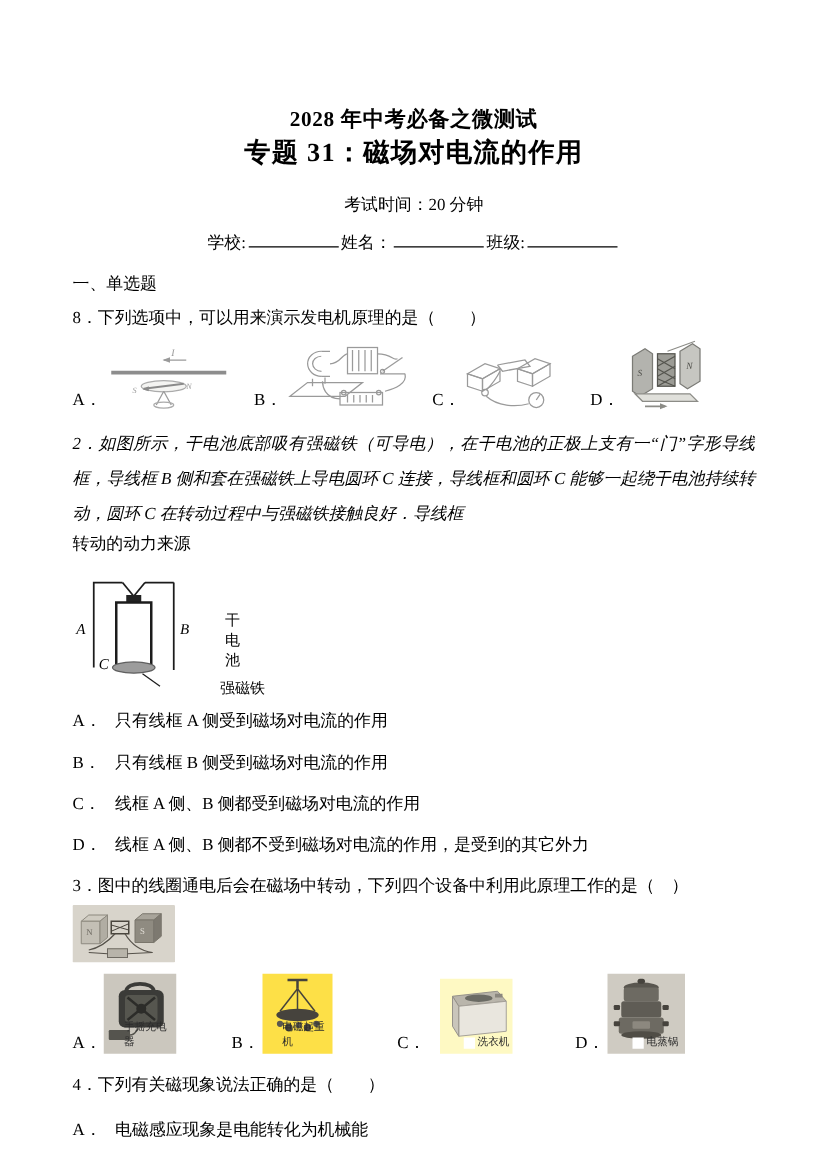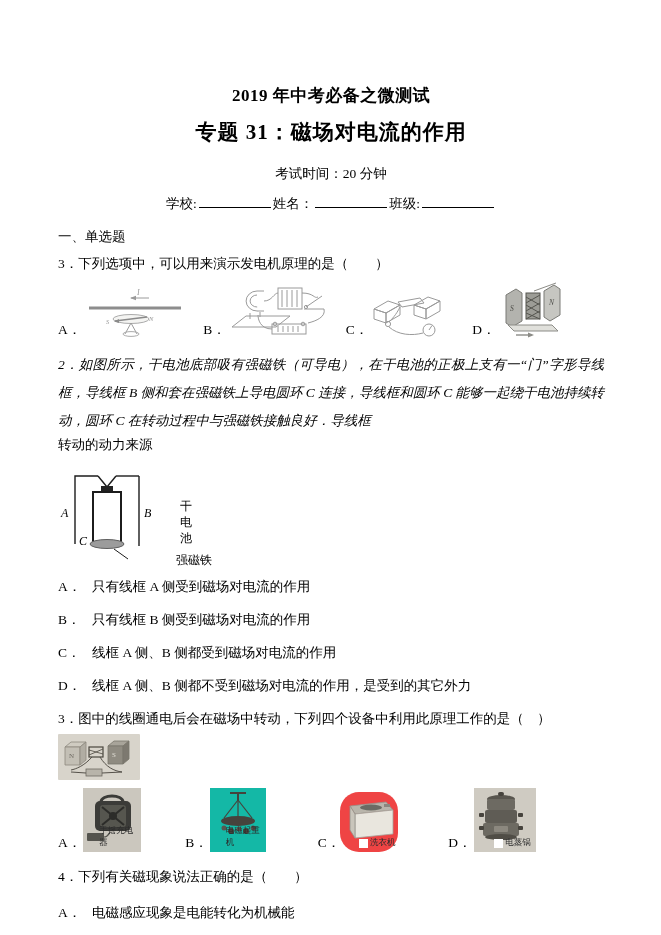--- a/index.html
+++ b/index.html
@@ -1,20 +1,20 @@
 <!DOCTYPE html>
 <html><head>
 <meta charset="utf-8">
 <style>
   html,body{margin:0;padding:0;background:#ffffff;}
   .page{position:relative;width:661px;height:935px;background:#fff;overflow:hidden;
         font-family:"Liberation Serif","DejaVu Serif",serif;color:#000;}
   .content{position:absolute;left:58px;top:0;width:546px;}
   .title1{margin-top:84px;text-align:center;font-size:17px;font-weight:bold;letter-spacing:.5px;}
-  .title2{margin-top:11px;text-align:center;font-size:21px;font-weight:bold;letter-spacing:1px;}
+  .title2{margin-top:1px;text-align:center;font-size:21px;font-weight:bold;letter-spacing:1px;}
   .exam-time{margin-top:19px;text-align:center;font-size:13.5px;}
   .info-row{margin-top:11px;text-align:center;font-size:13.5px;}
   .blank{display:inline-block;width:72px;height:13px;border-bottom:1px solid #000;margin:0 2px;}
   .section-heading{margin-top:15px;font-size:13.5px;}
   .stem{margin-top:9px;font-size:13.5px;}
   .q2stem{margin-top:12px;font-size:13.5px;line-height:28px;text-align:justify;font-style:italic;}
   .q2cont{margin-top:1px;font-size:13.5px;}
   .fig-row{margin-top:6px;display:flex;align-items:flex-end;height:60px;}
   .choice-letter{font-size:13.5px;flex:none;}
   .sk{flex:none;}
@@ -35,32 +35,32 @@
   .swatch{display:inline-block;width:9px;height:9px;background:#fff;}
   .q4stem{margin-top:16px;font-size:13.5px;}
   .q4opt{margin-top:18px;}
 </style>
 </head>
 <body>
 
 <div class="page">
   <div class="content">
 
-    <div class="title1">2019 年中考必备之微测试</div>
+    <div class="title1">2028 年中考必备之微测试</div>
     <div class="title2">专题 31：磁场对电流的作用</div>
     <div class="exam-time">考试时间：20 分钟</div>
 
     <div class="info-row">
       <span>学校:</span><span class="blank"></span><span>姓名：</span><span class="blank"></span><span>班级:</span><span class="blank"></span>
     </div>
 
     <div class="section-heading">一、单选题</div>
 
     
-    <div class="stem">3．下列选项中，可以用来演示发电机原理的是（　　）</div>
+    <div class="stem">8．下列选项中，可以用来演示发电机原理的是（　　）</div>
     <div class="fig-row">
       <span class="choice-letter">A．</span>
       <svg class="sk" width="96" height="52" viewBox="0 0 96 52" style="margin-left:6px;">
         <text x="50" y="8" font-size="8" font-style="italic" fill="#9a9a9a">I</text>
         <line x1="62" y1="11" x2="44" y2="11" stroke="#9a9a9a" stroke-width="1"></line>
         <polygon points="43,11 49,8.8 49,13.2" fill="#9a9a9a"></polygon>
         <line x1="2" y1="21" x2="94" y2="21" stroke="#8d8d8d" stroke-width="3"></line>
         <ellipse cx="44" cy="32" rx="18" ry="4.5" fill="#f4f4f2" stroke="#ababab" stroke-width="1"></ellipse>
         <line x1="28" y1="34" x2="60" y2="30" stroke="#8a8a8a" stroke-width="1.6"></line>
         <polygon points="27,34.4 32,32 32,36" fill="#8a8a8a"></polygon>
@@ -217,40 +217,40 @@
           <line x1="41" y1="19" x2="19" y2="37" stroke="#2c2c29" stroke-width="2"></line>
           <circle cx="30" cy="28" r="4" fill="#2c2c29"></circle>
           <rect x="4" y="45" width="17" height="8" rx="1" fill="#55544e"></rect>
           <path d="M21,49 C 26,49 26,44 28,44" stroke="#55544e" stroke-width="1.2" fill="none"></path>
         </svg>
         <div class="caption">
           <span>手摇充电器</span>
         </div>
       </div>
       <span class="choice-letter" style="margin-left:44px;">B．</span>
-      <div class="card" style="width:56px;height:64px;background:#14b8a6;margin-left:2px;">
+      <div class="card" style="width:56px;height:64px;background:#fde047;margin-left:2px;">
         <svg width="56" height="64" viewBox="0 0 56 64">
           <line x1="20" y1="5" x2="36" y2="5" stroke="#45423c" stroke-width="2"></line>
           <line x1="28" y1="5" x2="28" y2="12" stroke="#45423c" stroke-width="2"></line>
           <line x1="28" y1="12" x2="14" y2="30" stroke="#45423c" stroke-width="1.2"></line>
           <line x1="28" y1="12" x2="42" y2="30" stroke="#45423c" stroke-width="1.2"></line>
           <line x1="28" y1="12" x2="28" y2="30" stroke="#45423c" stroke-width="1.2"></line>
           <ellipse cx="28" cy="33" rx="17" ry="5" fill="#46433d"></ellipse>
           <circle cx="14" cy="40" r="2.5" fill="#5a574f"></circle>
             <circle cx="21" cy="43" r="3" fill="#46433d"></circle>
           <circle cx="29" cy="41" r="2.5" fill="#5a574f"></circle>
             <circle cx="36" cy="43" r="3" fill="#46433d"></circle>
           <circle cx="43" cy="40" r="2.5" fill="#5a574f"></circle>
         </svg>
         <div class="caption">
           <span>电磁起重机</span>
         </div>
       </div>
       <span class="choice-letter" style="margin-left:52px;">C．</span>
-      <div class="card" style="width:58px;height:60px;background:#ef4444;margin-left:0;border-radius:19px;">
+      <div class="card" style="width:58px;height:60px;background:#fef9c3;margin-left:12px;">
         <svg width="58" height="60" viewBox="0 0 58 60">
           <polygon points="10,14 46,10 53,18 15,22" fill="#b9b5ab" stroke="#96928a" stroke-width="0.8"></polygon>
           <polygon points="15,22 53,18 53,42 15,46" fill="#e9e6de" stroke="#a5a199" stroke-width="0.8"></polygon>
           <polygon points="10,14 15,22 15,46 10,38" fill="#c9c5bb" stroke="#96928a" stroke-width="0.8"></polygon>
           <ellipse cx="31" cy="15.5" rx="11" ry="3" fill="#6b6b64"></ellipse>
           <rect x="44" y="12" width="6" height="3" fill="#8b877f"></rect>
         </svg>
         <div class="caption">
           <span class="swatch"></span>
           <span>洗衣机</span>

